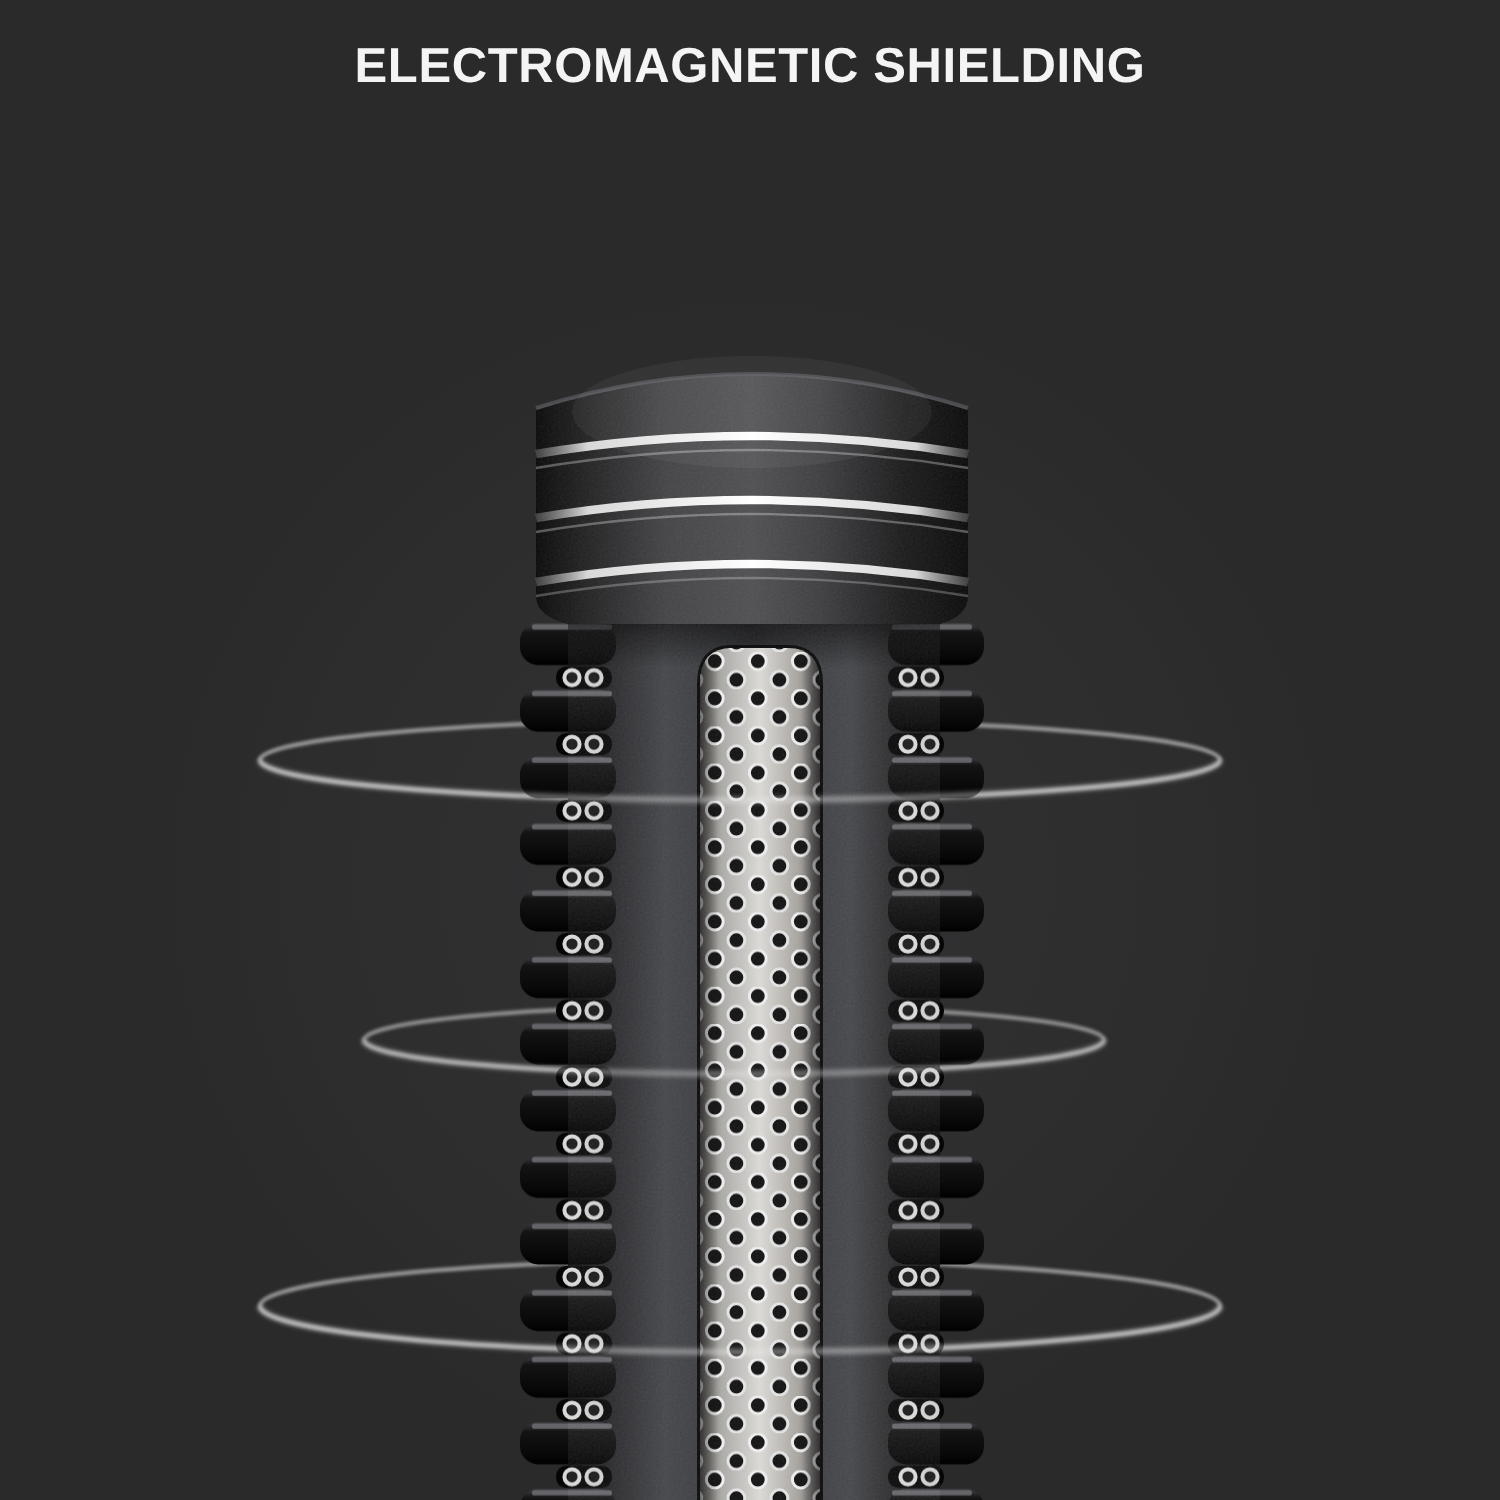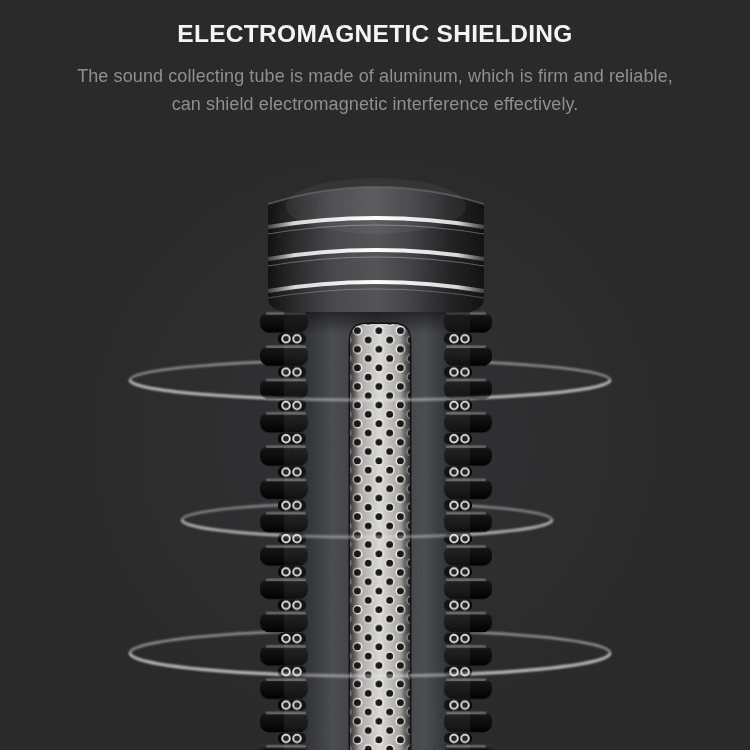--- a/index.html
+++ b/index.html
@@ -23,24 +23,20 @@
 </style>
 </head>
 <body>
 
 <div class="stage">
 
   <div class="header">
     <h1 class="title">
       <span>ELECTROMAGNETIC SHIELDING</span><br>
     </h1>
-    <p class="subtitle">
-      <span>The sound collecting tube is made of aluminum, which is firm and reliable,</span><br>
-      <span>can shield electromagnetic interference effectively.</span>
-    </p>
   </div>
 
   <svg class="mic-svg" width="750" height="750" viewBox="0 0 750 750">
     <defs>
       <radialGradient id="bgGlow" cx="0.5" cy="0.5" r="0.5">
         <stop offset="0" stop-color="#333335"></stop>
         <stop offset="0.7" stop-color="#2d2d2e"></stop>
         <stop offset="1" stop-color="#2a2a2b" stop-opacity="0"></stop>
       </radialGradient>
 

